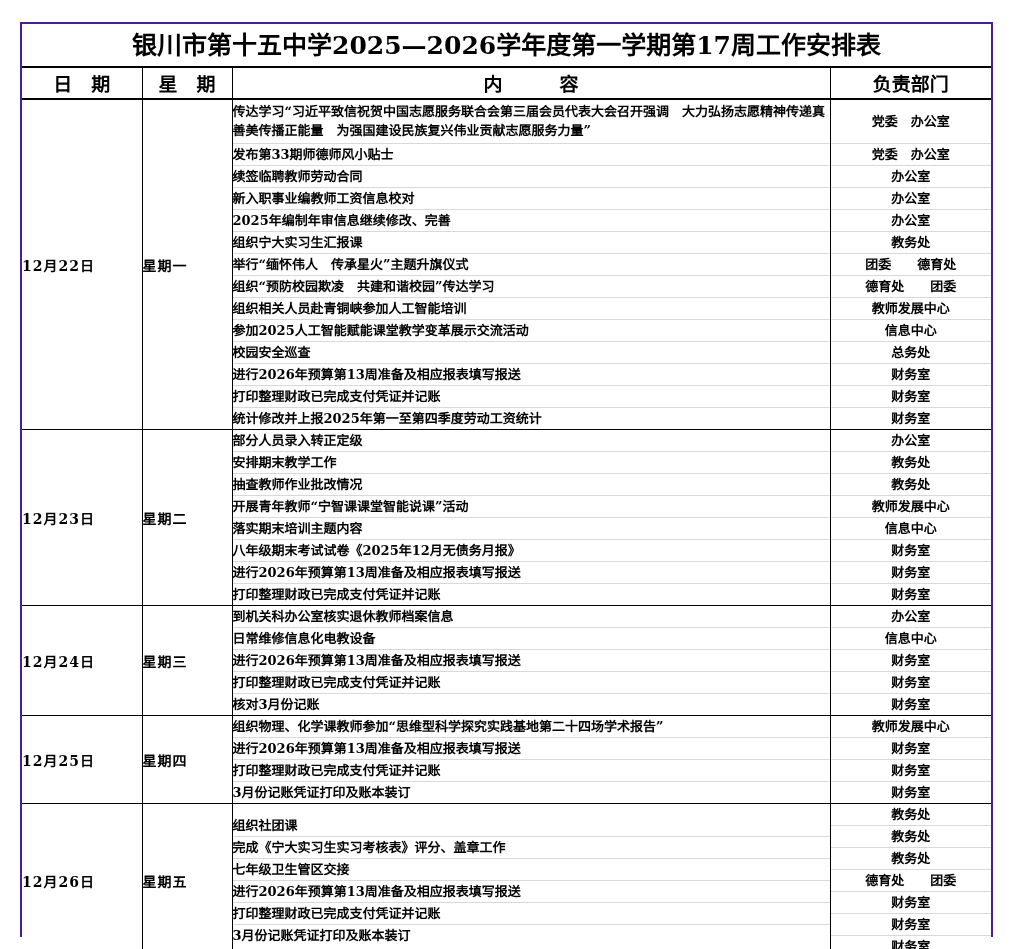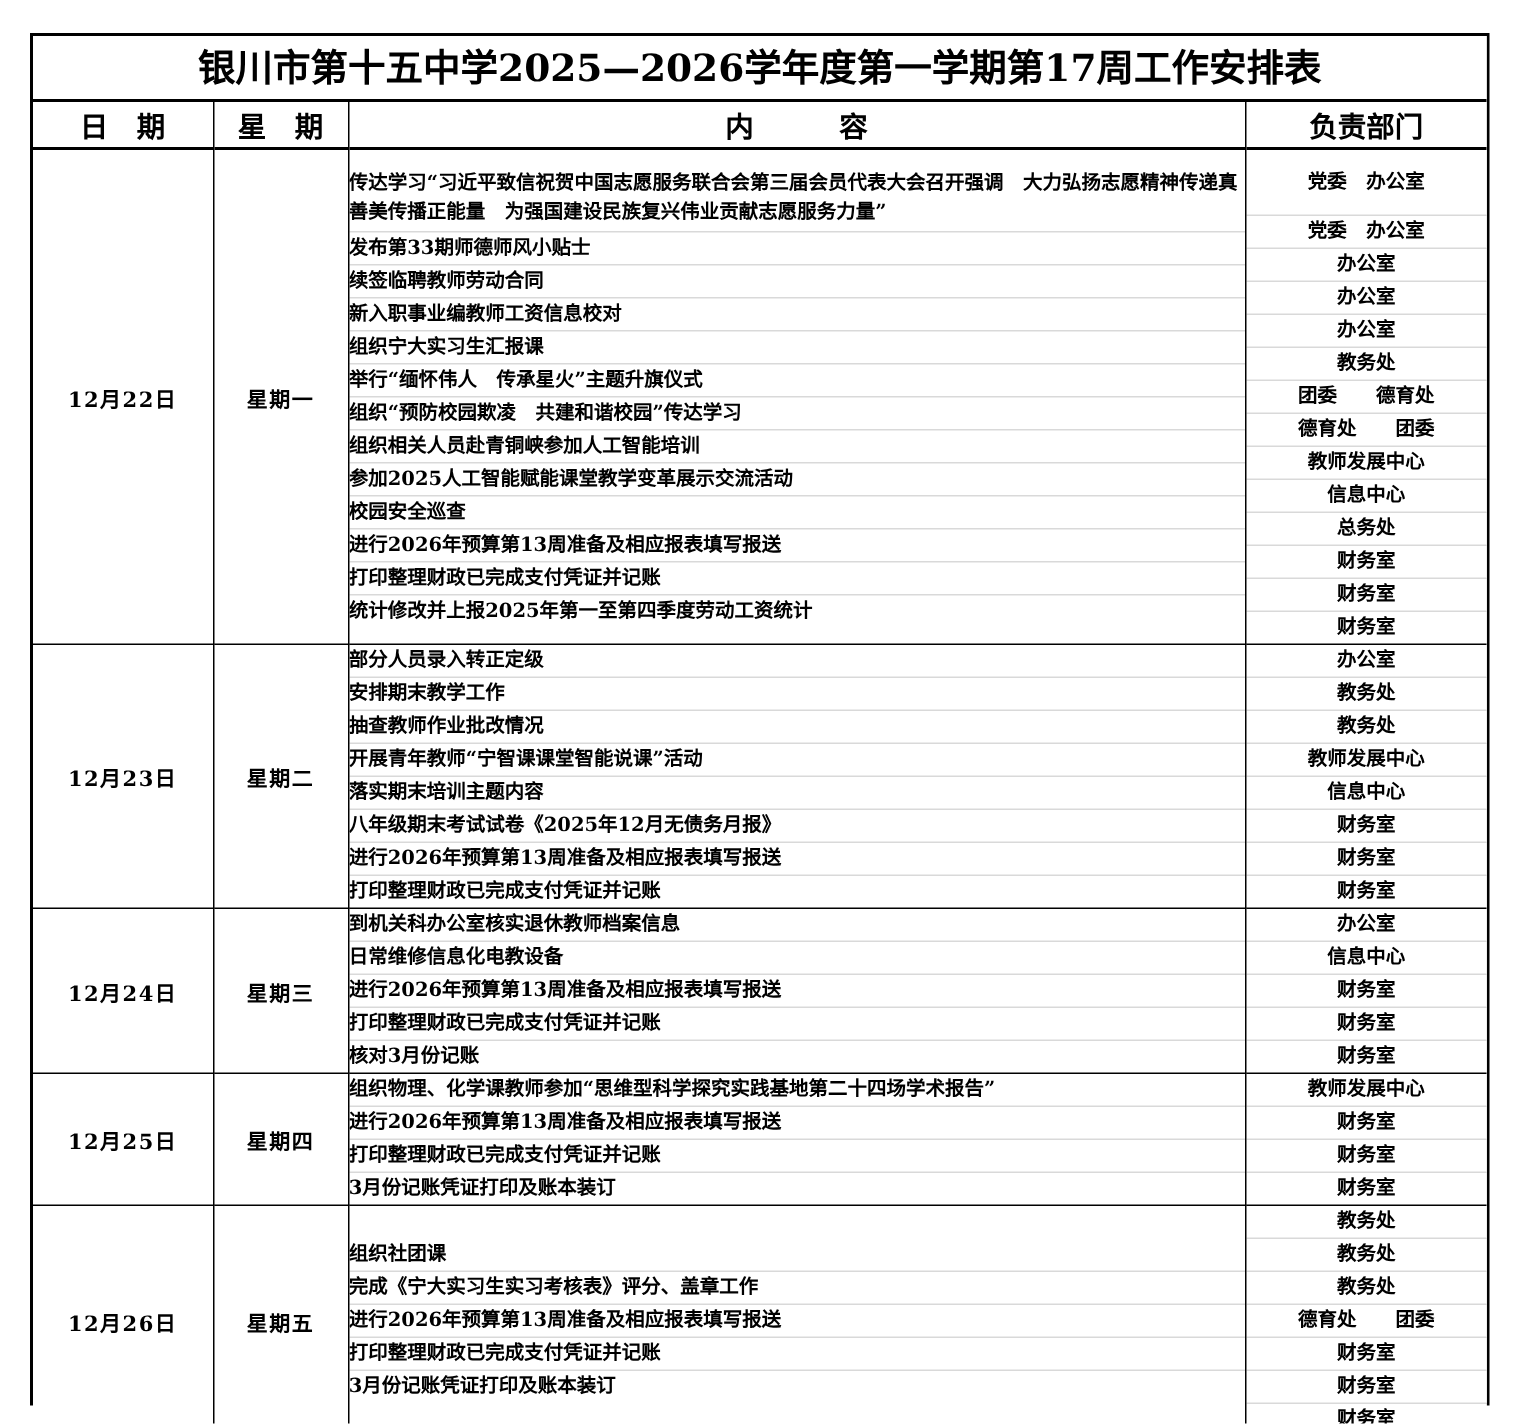--- a/index.html
+++ b/index.html
@@ -23,21 +23,21 @@
   }
 
   
   .table-wrap {
     position: absolute;
     left: 20px;
     top: 22px;
     width: 973px;
     height: 915px;
     box-sizing: border-box;
-    border: 2px solid #000000;
+    border: 2px solid #4c1d95;
     background: #404040;
   }
 
   table.sched {
     width: 100%;
     height: 100%;
     border-collapse: collapse;
     table-layout: fixed;
     background: #ffffff;
   }
@@ -81,21 +81,20 @@
     font-size: 19px;
     font-weight: bold;
     color: #000000;
     border-right: 1.5px solid #000000;
     border-bottom: 2px solid #000000;
   }
   .hdr-cell.last { border-right: none; }
 
   
   td.daycell, td.weekcell {
-    text-align: center;
     font-family: "DejaVu Serif", "Liberation Serif", serif;
     font-size: 14px;
     font-weight: bold;
     color: #000000;
     border-right: 1.5px solid #000000;
     border-bottom: 1.5px solid #000000;
     letter-spacing: 1px;
   }
 
   td.groupcell {
@@ -175,20 +174,23 @@
                   <tr>
                     <td class="task">发布第33期师德师风小贴士</td>
                   </tr>
                   <tr>
                     <td class="task">续签临聘教师劳动合同</td>
                   </tr>
                   <tr>
                     <td class="task">新入职事业编教师工资信息校对</td>
                   </tr>
                   <tr>
+                    <td class="task">2025年编制年审信息继续修改、完善</td>
+                  </tr>
+                  <tr>
                     <td class="task">组织宁大实习生汇报课</td>
                   </tr>
                   <tr>
                     <td class="task">举行“缅怀伟人　传承星火”主题升旗仪式</td>
                   </tr>
                   <tr>
                     <td class="task">组织“预防校园欺凌　共建和谐校园”传达学习</td>
                   </tr>
                   <tr>
                     <td class="task">组织相关人员赴青铜峡参加人工智能培训</td>
@@ -416,20 +418,23 @@
             <td class="groupcell">
               <table class="stack">
                 <tbody>
                   <tr>
                     <td class="task">组织社团课</td>
                   </tr>
                   <tr>
                     <td class="task">完成《宁大实习生实习考核表》评分、盖章工作</td>
                   </tr>
                   <tr>
+                    <td class="task">七年级卫生管区交接</td>
+                  </tr>
+                  <tr>
                     <td class="task">进行2026年预算第13周准备及相应报表填写报送</td>
                   </tr>
                   <tr>
                     <td class="task">打印整理财政已完成支付凭证并记账</td>
                   </tr>
                   <tr>
                     <td class="task">3月份记账凭证打印及账本装订</td>
                   </tr>
                 </tbody>
               </table>

